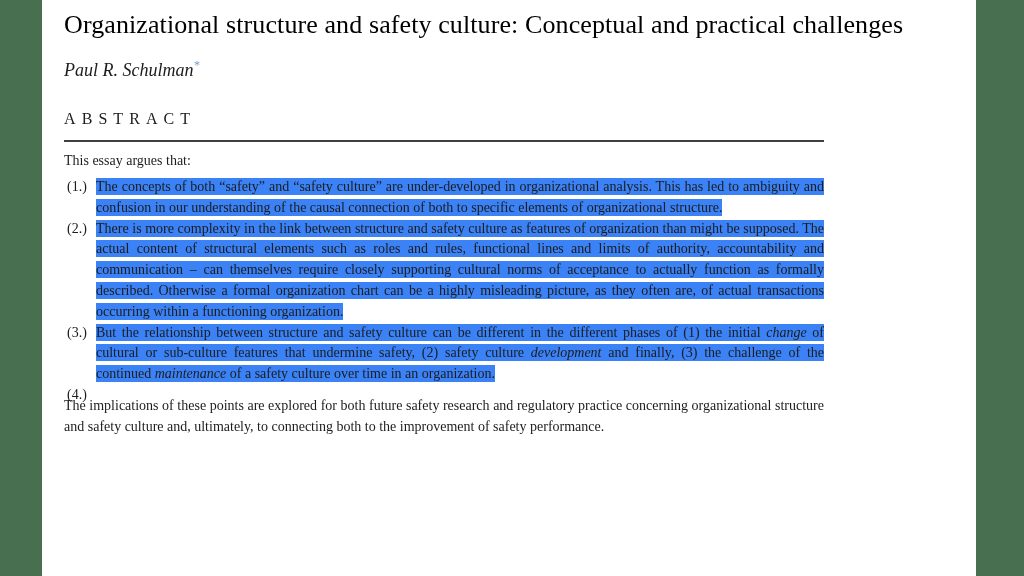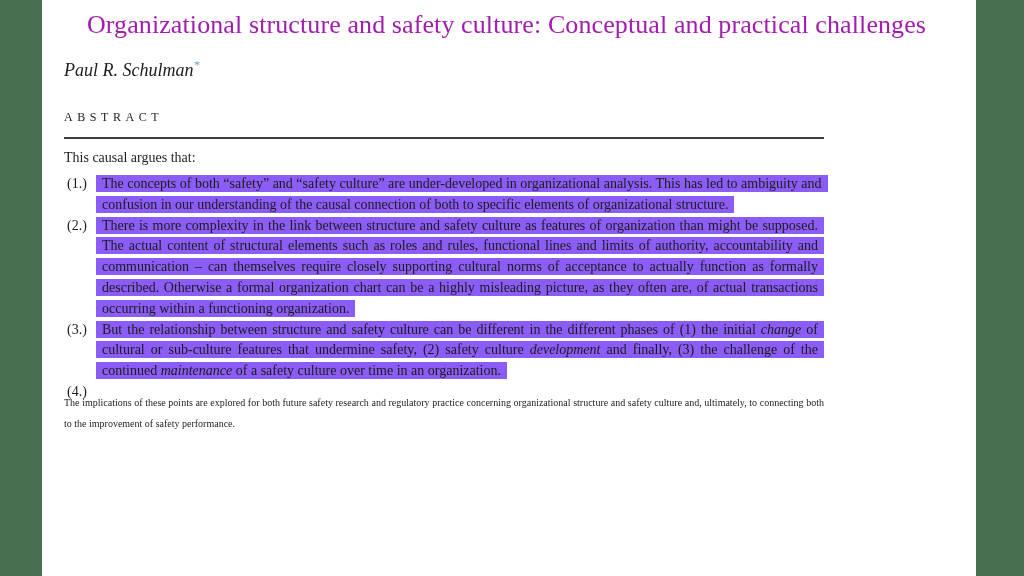--- a/index.html
+++ b/index.html
@@ -17,41 +17,40 @@
     height: 576px;
     background: #ffffff;
   }
   .content {
     padding: 6px 0 0 22px;
   }
   .title {
     font-size: 26px;
     line-height: 37px;
     font-weight: normal;
-    color: #a21caf;
+    color: #000000;
     max-width: 885px;
     letter-spacing: 0.1px;
-    text-align: center;
   }
   .author-line {
     margin-top: 17px;
     font-size: 18px;
     color: #1c1c1c;
     font-style: italic;
   }
   .author-mark {
     color: #6ea0d2;
     font-size: 12px;
     vertical-align: super;
     line-height: 0;
     text-decoration: none;
   }
   .abstract-heading {
     margin-top: 29px;
-    font-size: 12px;
+    font-size: 16px;
     letter-spacing: 0.38em;
     color: #1c1c1c;
     font-weight: normal;
   }
   .rule {
     margin-top: 12px;
     width: 760px;
     height: 2px;
     background: #404040;
   }
@@ -73,31 +72,31 @@
     padding-left: 32px;
     text-align: justify;
   }
   .abstract-item .marker {
     position: absolute;
     left: 3px;
     top: 0;
     background: transparent;
   }
   .abstract-item .item-text {
-    background: #8b5cf6;
+    background: #3b82f6;
     box-decoration-break: clone;
     -webkit-box-decoration-break: clone;
-    padding: 1px 6px;
+    padding: 1px 0;
   }
   .abstract-item .item-text em {
   }
   .closing {
     margin-top: 10px;
     width: 760px;
-    font-size: 10px;
+    font-size: 14px;
     line-height: 21px;
     color: #1c1c1c;
     text-align: justify;
   }
 </style>
 </head>
 <body>
 
 <div class="paper">
   <div class="content">
@@ -105,21 +104,21 @@
     <h1 class="title">Organizational structure and safety culture: Conceptual and practical challenges</h1>
 
     <div class="author-line">
       <span>Paul R. Schulman</span><a href="#" class="author-mark">*</a>
     </div>
 
     <div class="abstract-heading">ABSTRACT</div>
 
     <div class="rule"></div>
 
-    <p class="intro">This causal argues that:</p>
+    <p class="intro">This essay argues that:</p>
 
     <div class="abstract-list" id="abstract-list">
         <div class="abstract-item"><span class="marker">(1.)</span><span class="item-text"><span>The concepts of both “safety” and “safety culture” are under-developed in organizational analysis. This has led to ambiguity and confusion in our understanding of the causal connection of both to specific elements of organizational structure.</span></span></div>
         <div class="abstract-item"><span class="marker">(2.)</span><span class="item-text"><span>There is more complexity in the link between structure and safety culture as features of organization than might be supposed. The actual content of structural elements such as roles and rules, functional lines and limits of authority, accountability and communication – can themselves require closely supporting cultural norms of acceptance to actually function as formally described. Otherwise a formal organization chart can be a highly misleading picture, as they often are, of actual transactions occurring within a functioning organization.</span></span></div>
         <div class="abstract-item"><span class="marker">(3.)</span><span class="item-text"><span>But the relationship between structure and safety culture can be different in the different phases of (1) the initial </span><em>change</em><span> of cultural or sub-culture features that undermine safety, (2) safety culture </span><em>development</em><span> and finally, (3) the challenge of the continued </span><em>maintenance</em><span> of a safety culture over time in an organization.</span></span></div>
         <div class="abstract-item"><span class="marker">(4.)</span></div>
       </div>
 
     <p class="closing">The implications of these points are explored for both future safety research and regulatory practice concerning organizational structure and safety culture and, ultimately, to connecting both to the improvement of safety performance.</p>
 

